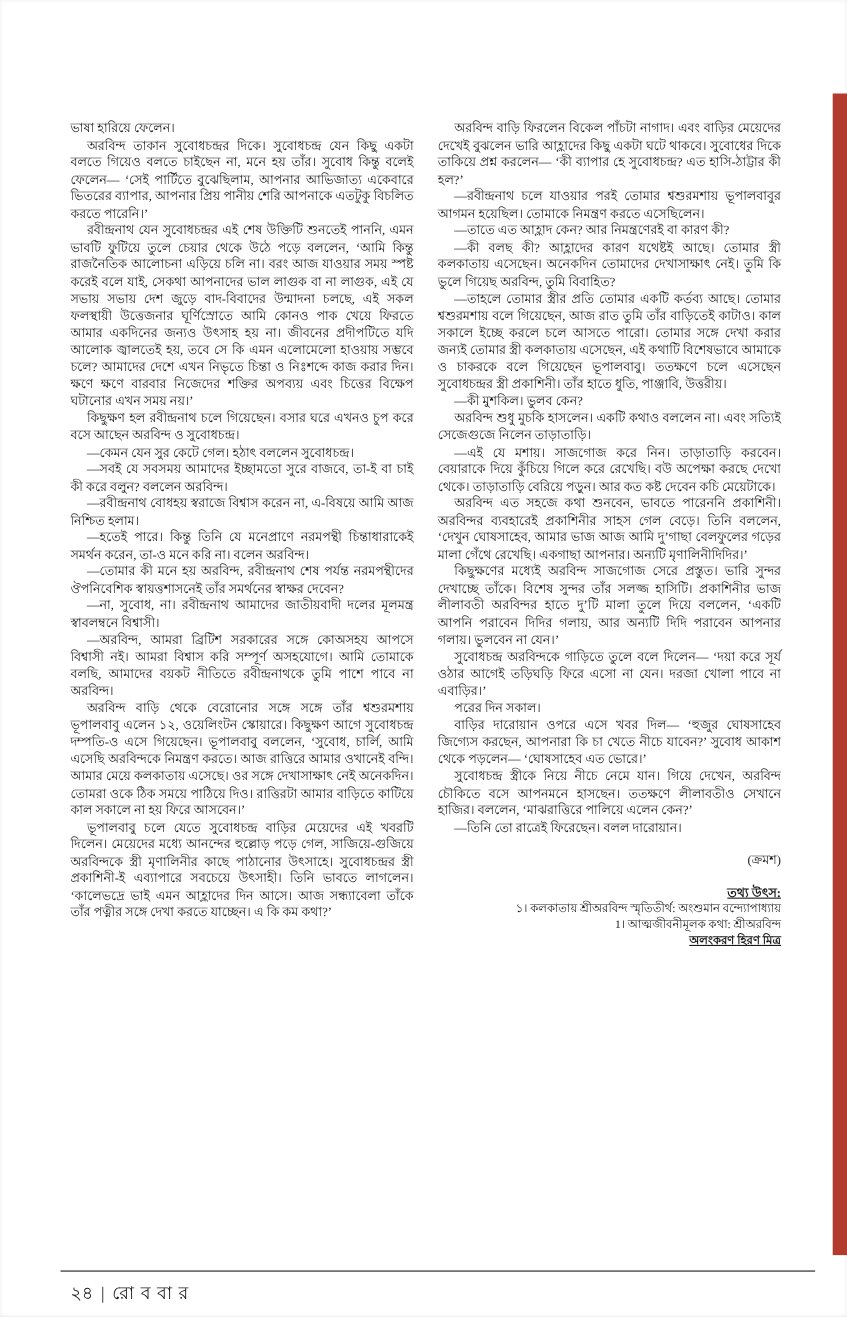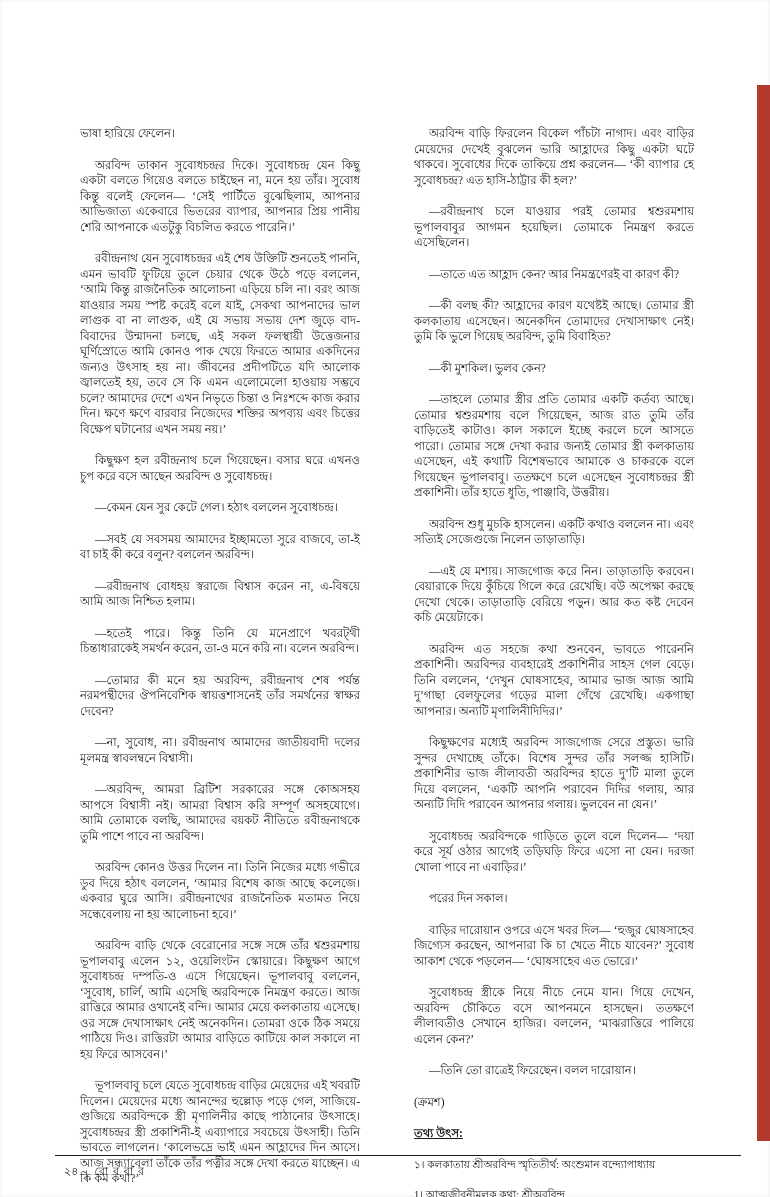--- a/index.html
+++ b/index.html
@@ -33,44 +33,44 @@
     gap: 22px;
   }
   .column {
     width: 312px;
     font-size: 11.5px;
     line-height: 15.5px;
     color: #1a1a1a;
     text-align: justify;
   }
   .para {
-    margin: 16px;
+    margin: 0;
     text-indent: 15px;
   }
   .para.noindent { text-indent: 0; }
   .para.right {
-    text-align: left;
+    text-align: right;
     text-indent: 0;
   }
   .para.bold { font-weight: bold; text-decoration: underline; }
   .para.small { font-size: 10.5px; line-height: 14.5px; }
   .para.spaced { margin-top: 14px; }
   .footer-rule {
     position: absolute;
     left: 55px;
     top: 1155px;
     width: 686px;
     height: 0;
     border-top: 1.5px solid #1a1a1a;
   }
   .footer {
     position: absolute;
     left: 64px;
     top: 1163px;
-    font-size: 11px;
+    font-size: 16px;
     color: #1a1a1a;
     display: flex;
     align-items: center;
     gap: 7px;
   }
   .footer .mag {
     letter-spacing: 1px;
   }
 </style>
 </head>
@@ -82,35 +82,34 @@
 
   <div class="content">
     <div class="column">
         <p class="para noindent">ভাষা হারিয়ে ফেলেন।</p>
         <p class="para">অরবিন্দ তাকান সুবোধচন্দ্রর দিকে। সুবোধচন্দ্র যেন কিছু একটা বলতে গিয়েও বলতে চাইছেন না, মনে হয় তাঁর। সুবোধ কিন্তু বলেই ফেলেন— ‘সেই পার্টিতে বুঝেছিলাম, আপনার আভিজাত্য একেবারে ভিতরের ব্যাপার, আপনার প্রিয় পানীয় শেরি আপনাকে এতটুকু বিচলিত করতে পারেনি।’</p>
         <p class="para">রবীন্দ্রনাথ যেন সুবোধচন্দ্রর এই শেষ উক্তিটি শুনতেই পাননি, এমন ভাবটি ফুটিয়ে তুলে চেয়ার থেকে উঠে পড়ে বললেন, ‘আমি কিন্তু রাজনৈতিক আলোচনা এড়িয়ে চলি না। বরং আজ যাওয়ার সময় স্পষ্ট করেই বলে যাই, সেকথা আপনাদের ভাল লাগুক বা না লাগুক, এই যে সভায় সভায় দেশ জুড়ে বাদ-বিবাদের উন্মাদনা চলছে, এই সকল ফলস্থায়ী উত্তেজনার ঘূর্ণিস্রোতে আমি কোনও পাক খেয়ে ফিরতে আমার একদিনের জন্যও উৎসাহ হয় না। জীবনের প্রদীপটিতে যদি আলোক জ্বালতেই হয়, তবে সে কি এমন এলোমেলো হাওয়ায় সম্ভবে চলে? আমাদের দেশে এখন নিভৃতে চিন্তা ও নিঃশব্দে কাজ করার দিন। ক্ষণে ক্ষণে বারবার নিজেদের শক্তির অপব্যয় এবং চিত্তের বিক্ষেপ ঘটানোর এখন সময় নয়।’</p>
         <p class="para">কিছুক্ষণ হল রবীন্দ্রনাথ চলে গিয়েছেন। বসার ঘরে এখনও চুপ করে বসে আছেন অরবিন্দ ও সুবোধচন্দ্র।</p>
         <p class="para">—কেমন যেন সুর কেটে গেল। হঠাৎ বললেন সুবোধচন্দ্র।</p>
         <p class="para">—সবই যে সবসময় আমাদের ইচ্ছামতো সুরে বাজবে, তা-ই বা চাই কী করে বলুন? বললেন অরবিন্দ।</p>
         <p class="para">—রবীন্দ্রনাথ বোধহয় স্বরাজে বিশ্বাস করেন না, এ-বিষয়ে আমি আজ নিশ্চিত হলাম।</p>
-        <p class="para">—হতেই পারে। কিন্তু তিনি যে মনেপ্রাণে খবরট্থী চিন্তাধারাকেই সমর্থন করেন, তা-ও মনে করি না। বলেন অরবিন্দ।</p>
+        <p class="para">—হতেই পারে। কিন্তু তিনি যে মনেপ্রাণে নরমপন্থী চিন্তাধারাকেই সমর্থন করেন, তা-ও মনে করি না। বলেন অরবিন্দ।</p>
         <p class="para">—তোমার কী মনে হয় অরবিন্দ, রবীন্দ্রনাথ শেষ পর্যন্ত নরমপন্থীদের ঔপনিবেশিক স্বায়ত্তশাসনেই তাঁর সমর্থনের স্বাক্ষর দেবেন?</p>
         <p class="para">—না, সুবোধ, না। রবীন্দ্রনাথ আমাদের জাতীয়বাদী দলের মূলমন্ত্র স্বাবলম্বনে বিশ্বাসী।</p>
         <p class="para">—অরবিন্দ, আমরা ব্রিটিশ সরকারের সঙ্গে কোঅসহয আপসে বিশ্বাসী নই। আমরা বিশ্বাস করি সম্পূর্ণ অসহযোগে। আমি তোমাকে বলছি, আমাদের বয়কট নীতিতে রবীন্দ্রনাথকে তুমি পাশে পাবে না অরবিন্দ।</p>
-        <p class="para">অরবিন্দ কোনও উত্তর দিলেন না। তিনি নিজের মধ্যে গভীরে ডুব দিয়ে হঠাৎ বললেন, ‘আমার বিশেষ কাজ আছে কলেজে। একবার ঘুরে আসি। রবীন্দ্রনাথের রাজনৈতিক মতামত নিয়ে সন্ধেবেলায় না হয় আলোচনা হবে।’</p>
         <p class="para">অরবিন্দ বাড়ি থেকে বেরোনোর সঙ্গে সঙ্গে তাঁর শ্বশুরমশায় ভূপালবাবু এলেন ১২, ওয়েলিংটন স্কোয়ারে। কিছুক্ষণ আগে সুবোধচন্দ্র দম্পতি-ও এসে গিয়েছেন। ভূপালবাবু বললেন, ‘সুবোধ, চার্লি, আমি এসেছি অরবিন্দকে নিমন্ত্রণ করতে। আজ রাত্তিরে আমার ওখানেই বন্দি। আমার মেয়ে কলকাতায় এসেছে। ওর সঙ্গে দেখাসাক্ষাৎ নেই অনেকদিন। তোমরা ওকে ঠিক সময়ে পাঠিয়ে দিও। রাত্তিরটা আমার বাড়িতে কাটিয়ে কাল সকালে না হয় ফিরে আসবেন।’</p>
         <p class="para">ভূপালবাবু চলে যেতে সুবোধচন্দ্র বাড়ির মেয়েদের এই খবরটি দিলেন। মেয়েদের মধ্যে আনন্দের হুল্লোড় পড়ে গেল, সাজিয়ে-গুজিয়ে অরবিন্দকে স্ত্রী মৃণালিনীর কাছে পাঠানোর উৎসাহে। সুবোধচন্দ্রর স্ত্রী প্রকাশিনী-ই এব্যাপারে সবচেয়ে উৎসাহী। তিনি ভাবতে লাগলেন। ‘কালেভদ্রে ভাই এমন আহ্লাদের দিন আসে। আজ সন্ধ্যাবেলা তাঁকে তাঁর পত্নীর সঙ্গে দেখা করতে যাচ্ছেন। এ কি কম কথা?’</p>
       </div>
     <div class="column">
         <p class="para">অরবিন্দ বাড়ি ফিরলেন বিকেল পাঁচটা নাগাদ। এবং বাড়ির মেয়েদের দেখেই বুঝলেন ভারি আহ্লাদের কিছু একটা ঘটে থাকবে। সুবোধের দিকে তাকিয়ে প্রশ্ন করলেন— ‘কী ব্যাপার হে সুবোধচন্দ্র? এত হাসি-ঠাট্টার কী হল?’</p>
         <p class="para">—রবীন্দ্রনাথ চলে যাওয়ার পরই তোমার শ্বশুরমশায় ভূপালবাবুর আগমন হয়েছিল। তোমাকে নিমন্ত্রণ করতে এসেছিলেন।</p>
         <p class="para">—তাতে এত আহ্লাদ কেন? আর নিমন্ত্রণেরই বা কারণ কী?</p>
         <p class="para">—কী বলছ কী? আহ্লাদের কারণ যথেষ্টই আছে। তোমার স্ত্রী কলকাতায় এসেছেন। অনেকদিন তোমাদের দেখাসাক্ষাৎ নেই। তুমি কি ভুলে গিয়েছ অরবিন্দ, তুমি বিবাহিত?</p>
+        <p class="para">—তাহলে তোমার স্ত্রীর প্রতি তোমার একটি কর্তব্য আছে। তোমার শ্বশুরমশায় বলে গিয়েছেন, আজ রাত তুমি তাঁর বাড়িতেই কাটাও। কাল সকালে ইচ্ছে করলে চলে আসতে পারো। তোমার সঙ্গে দেখা করার জন্যই তোমার স্ত্রী কলকাতায় এসেছেন, এই কথাটি বিশেষভাবে আমাকে ও চাকরকে বলে গিয়েছেন ভূপালবাবু। ততক্ষণে চলে এসেছেন সুবোধচন্দ্রর স্ত্রী প্রকাশিনী। তাঁর হাতে ধুতি, পাঞ্জাবি, উত্তরীয়।</p>
         <p class="para">—কী মুশকিল। ভুলব কেন?</p>
-        <p class="para">—তাহলে তোমার স্ত্রীর প্রতি তোমার একটি কর্তব্য আছে। তোমার শ্বশুরমশায় বলে গিয়েছেন, আজ রাত তুমি তাঁর বাড়িতেই কাটাও। কাল সকালে ইচ্ছে করলে চলে আসতে পারো। তোমার সঙ্গে দেখা করার জন্যই তোমার স্ত্রী কলকাতায় এসেছেন, এই কথাটি বিশেষভাবে আমাকে ও চাকরকে বলে গিয়েছেন ভূপালবাবু। ততক্ষণে চলে এসেছেন সুবোধচন্দ্রর স্ত্রী প্রকাশিনী। তাঁর হাতে ধুতি, পাঞ্জাবি, উত্তরীয়।</p>
         <p class="para">অরবিন্দ শুধু মুচকি হাসলেন। একটি কথাও বললেন না। এবং সত্যিই সেজেগুজে নিলেন তাড়াতাড়ি।</p>
         <p class="para">—এই যে মশায়। সাজগোজ করে নিন। তাড়াতাড়ি করবেন। বেয়ারাকে দিয়ে কুঁচিয়ে গিলে করে রেখেছি। বউ অপেক্ষা করছে দেখো থেকে। তাড়াতাড়ি বেরিয়ে পড়ুন। আর কত কষ্ট দেবেন কচি মেয়েটাকে।</p>
         <p class="para">অরবিন্দ এত সহজে কথা শুনবেন, ভাবতে পারেননি প্রকাশিনী। অরবিন্দর ব্যবহারেই প্রকাশিনীর সাহস গেল বেড়ে। তিনি বললেন, ‘দেখুন ঘোষসাহেব, আমার ভাজ আজ আমি দু’গাছা বেলফুলের গড়ের মালা গেঁথে রেখেছি। একগাছা আপনার। অন্যটি মৃণালিনীদিদির।’</p>
         <p class="para">কিছুক্ষণের মধ্যেই অরবিন্দ সাজগোজ সেরে প্রস্তুত। ভারি সুন্দর দেখাচ্ছে তাঁকে। বিশেষ সুন্দর তাঁর সলজ্জ হাসিটি। প্রকাশিনীর ভাজ লীলাবতী অরবিন্দর হাতে দু’টি মালা তুলে দিয়ে বললেন, ‘একটি আপনি পরাবেন দিদির গলায়, আর অন্যটি দিদি পরাবেন আপনার গলায়। ভুলবেন না যেন।’</p>
         <p class="para">সুবোধচন্দ্র অরবিন্দকে গাড়িতে তুলে বলে দিলেন— ‘দয়া করে সূর্য ওঠার আগেই তড়িঘড়ি ফিরে এসো না যেন। দরজা খোলা পাবে না এবাড়ির।’</p>
         <p class="para">পরের দিন সকাল।</p>
         <p class="para">বাড়ির দারোয়ান ওপরে এসে খবর দিল— ‘হুজুর ঘোষসাহেব জিগ্যেস করছেন, আপনারা কি চা খেতে নীচে যাবেন?’ সুবোধ আকাশ থেকে পড়লেন— ‘ঘোষসাহেব এত ভোরে।’</p>
         <p class="para">সুবোধচন্দ্র স্ত্রীকে নিয়ে নীচে নেমে যান। গিয়ে দেখেন, অরবিন্দ চৌকিতে বসে আপনমনে হাসছেন। ততক্ষণে লীলাবতীও সেখানে হাজির। বললেন, ‘মাঝরাত্তিরে পালিয়ে এলেন কেন?’</p>
         <p class="para">—তিনি তো রাত্রেই ফিরেছেন। বলল দারোয়ান।</p>
         <p class="para right spaced">(ক্রমশ)</p>

